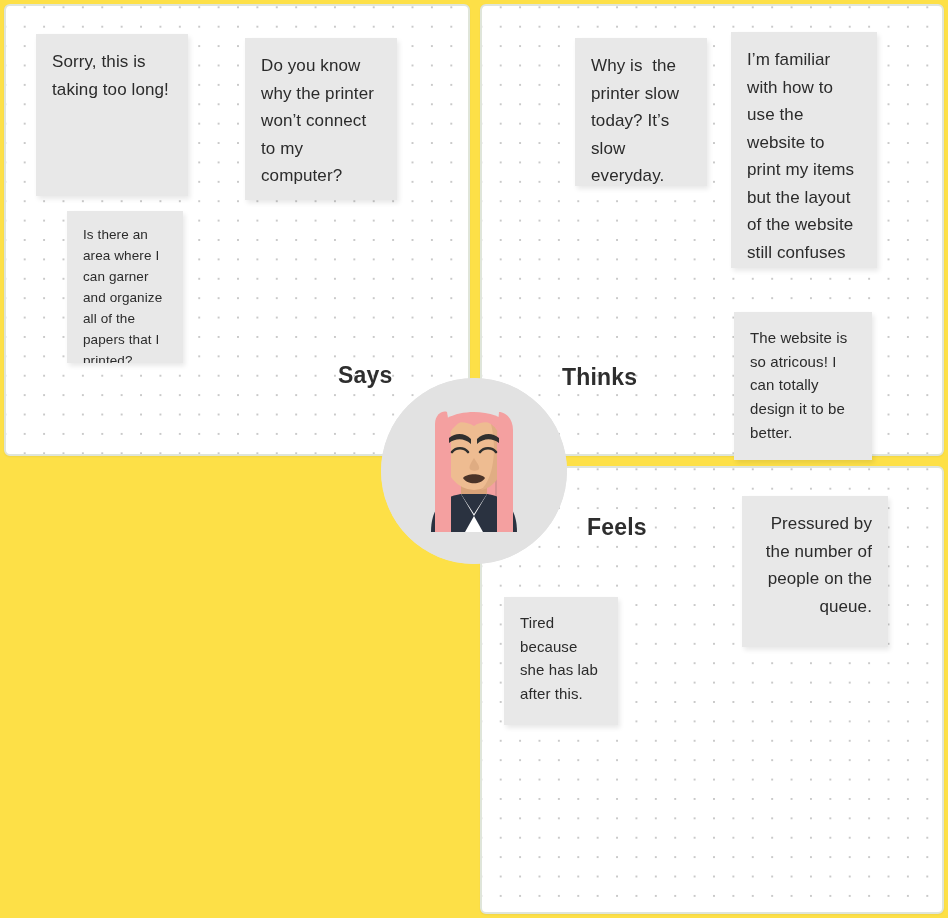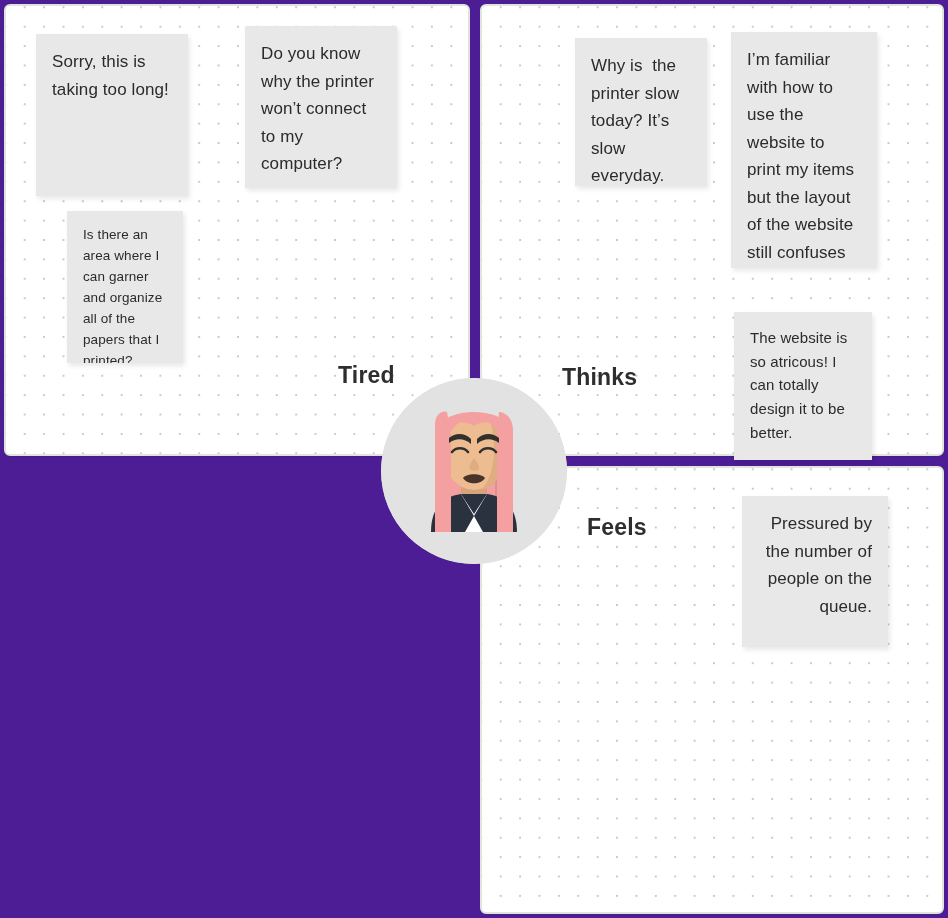--- a/index.html
+++ b/index.html
@@ -9,21 +9,21 @@
     height: 918px;
     background: #ffffff;
     font-family: "Liberation Sans", sans-serif;
     overflow: hidden;
   }
 
   #board {
     position: relative;
     width: 948px;
     height: 918px;
-    background: #4c1d95;
+    background: #fde047;
   }
 
   
   .panel {
     position: absolute;
     background-color: #ffffff;
     background-image: radial-gradient(circle, #c9c9c9 1px, transparent 1.1px);
     background-size: 19.4px 19.4px;
     background-position: 9px 11px;
     border: 2px solid #dfe5da;
@@ -76,42 +76,43 @@
   #avatar-wrap svg { display: block; width: 186px; height: 186px; }
 </style>
 </head>
 <body>
 
 <div id="board">
 
   <div class="panel panel-says">
     <div class="note fs-lg" style="left:30px; top:28px; width:152px; height:162px;">Sorry, this is taking too long!</div>
 
-    <div class="note fs-lg" style="left:239px; top:20px; width:152px; height:162px;">Do you know why the printer won’t connect to my computer?</div>
+    <div class="note fs-lg" style="left:239px; top:32px; width:152px; height:162px;">Do you know why the printer won’t connect to my computer?</div>
 
     <div class="note fs-sm" style="left:61px; top:205px; width:116px; height:152px;">Is there an area where I can garner and organize all of the papers that I printed?</div>
 
 
-    <div class="qlabel" style="left:332px; top:356px;">Tired</div>
+    <div class="qlabel" style="left:332px; top:356px;">Says</div>
   </div>
 
   <div class="panel panel-thinks">
     <div class="note fs-lg" style="left:60px; top:32px; width:132px; height:148px;margin-left:33px;">Why is  the printer slow today? It’s slow everyday.</div>
 
     <div class="note fs-lg" style="left:249px; top:26px; width:146px; height:236px;">I’m familiar with how to use the website to print my items but the layout of the website still confuses me.</div>
 
     <div class="note fs-md" style="left:252px; top:306px; width:138px; height:148px;">The website is so atricous! I can totally design it to be better.</div>
 
     <div class="qlabel" style="left:80px; top:358px;">Thinks</div>
   </div>
 
 
   <div class="panel panel-feels">
     <div class="note fs-lg" style="left:260px; top:28px; width:146px; height:151px;text-align:right;">Pressured by the number of people on the queue.</div>
 
+    <div class="note fs-md" style="left:22px; top:129px; width:114px; height:128px;">Tired because she has lab after this.</div>
 
 
     <div class="qlabel" style="left:105px; top:46px;">Feels</div>
   </div>
 
   <div id="avatar-wrap">
     <svg viewBox="0 0 186 186" xmlns="http://www.w3.org/2000/svg">
 
       <circle cx="93" cy="93" r="93" fill="#e2e2e2"></circle>
 

